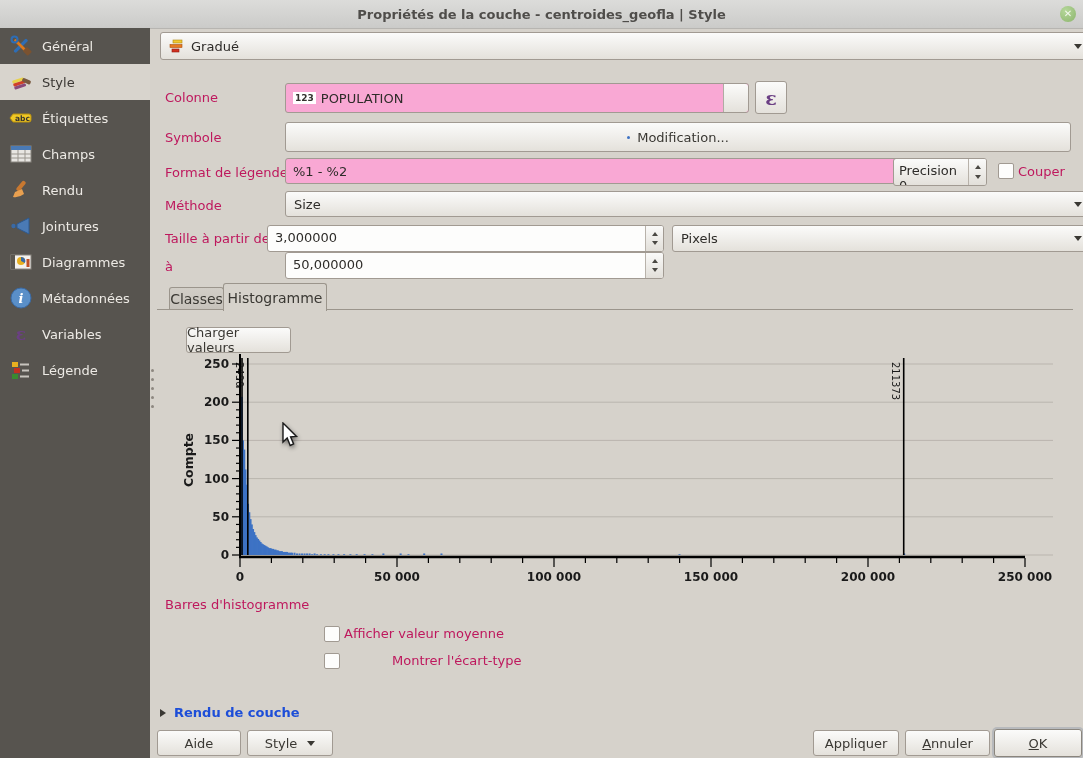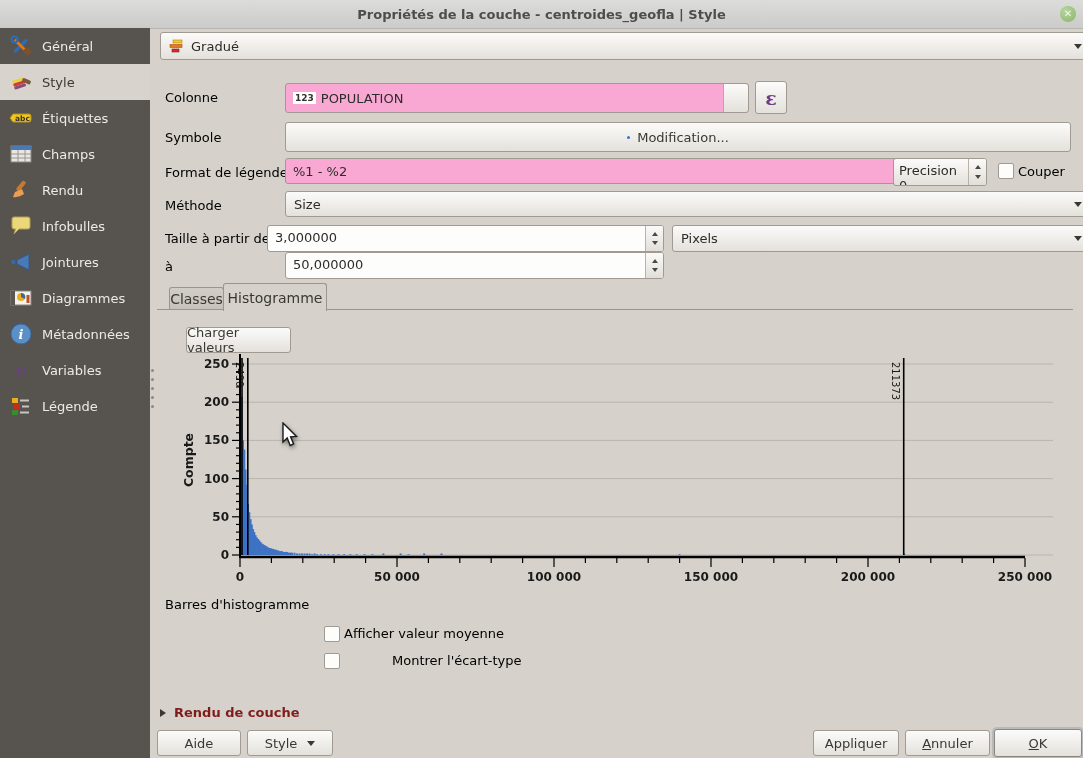--- a/index.html
+++ b/index.html
@@ -15,21 +15,21 @@
   
   .sidebar{position:absolute;left:0;top:28px;width:150px;height:730px;background:#57544f;}
   .side-item{height:36px;display:flex;align-items:center;gap:9px;padding-left:9px;
     color:#edeae5;font-size:13px;cursor:default;text-align:right;}
   .side-item.active{background:#d8d4cd;color:#3b3834;}
   .side-item .ic{width:24px;height:24px;flex:0 0 24px;}
   .splitter{position:absolute;left:150px;top:363px;width:5px;height:42px;}
   .splitter i{display:block;width:3px;height:3px;border-radius:50%;background:#8d8880;margin:6px auto 0;}
   
   .main{position:absolute;left:150px;top:28px;width:933px;height:730px;}
-  .lbl{position:absolute;font-size:13px;color:#000000;white-space:nowrap;}
+  .lbl{position:absolute;font-size:13px;color:#be185d;white-space:nowrap;}
   .field{background:#f9a8d4;border:1px solid #a19a92;border-radius:3px;font-size:13px;color:#2e2c29;}
   .btn{background:linear-gradient(#fbfbfa,#e4e1db);border:1px solid #a19a92;border-radius:3px;
     font-size:13px;color:#3a3833;display:flex;align-items:center;justify-content:center;cursor:default;}
   .combo{position:absolute;background:linear-gradient(#fbfbfa,#e4e1db);border:1px solid #a19a92;border-radius:3px;
     display:flex;align-items:center;font-size:13px;color:#2e2c29;padding:0 8px;}
   .combo .arrow-dn{margin-left:auto;width:0;height:0;border-left:4px solid transparent;border-right:4px solid transparent;border-top:5px solid #3a3833;}
   .spinbox{position:absolute;display:flex;background:#fdfdfc;border:1px solid #a19a92;border-radius:3px;overflow:hidden;}
   .spinbox .val{flex:1;padding:4px 7px;font-size:13px;color:#2e2c29;}
   .arrows{width:17px;border-left:1px solid #b8b2aa;background:linear-gradient(#fafaf9,#e2dfd9);
     display:flex;flex-direction:column;align-items:center;justify-content:space-evenly;}
@@ -38,21 +38,21 @@
   .checkbox{position:absolute;width:14px;height:14px;background:#fdfdfc;border:1px solid #a19a92;border-radius:2px;}
   
   .tab{position:absolute;border:1px solid #9b958c;border-bottom:none;border-radius:3px 3px 0 0;
     font-size:14px;color:#3a3833;display:flex;align-items:center;justify-content:center;}
   .tab.inactive{background:linear-gradient(#d2cec7,#c6c2bb);}
   .tab.active{background:#d6d2cb;z-index:2;}
   .tab-rule{position:absolute;height:1px;background:#9b958c;}
   
   .mnemonic::first-letter{text-decoration:underline;}
   .btn.focused{border:1px solid #8a857d;box-shadow:0 0 0 2px rgba(125,140,160,0.35);}
-  .collapse-hdr{position:absolute;display:flex;align-items:center;gap:8px;font-size:13px;font-weight:bold;color:#7f1d1d;}
+  .collapse-hdr{position:absolute;display:flex;align-items:center;gap:8px;font-size:13px;font-weight:bold;color:#1d4ed8;}
   .collapse-hdr .tri-right{width:0;height:0;border-top:4.5px solid transparent;border-bottom:4.5px solid transparent;border-left:6px solid #3a3833;}
   .type-badge{font-size:9px;font-weight:bold;color:#35332f;background:#ffffff;padding:1px 2px;margin-right:5px;letter-spacing:0;}
   .sym-dot{width:3px;height:3px;border-radius:50%;background:#3d72c4;margin-right:7px;}
   .cursor-overlay{position:absolute;z-index:50;filter:drop-shadow(1.5px 2px 2px rgba(0,0,0,0.45));}
 </style>
 </head>
 <body>
 
 <div class="window">
 
@@ -97,26 +97,20 @@
           <line x1="16" y1="8" x2="16" y2="20" stroke="#9a968f"></line>
         </svg>
       <span>Champs</span>
     </div>
     <div class="side-item">
       <svg class="ic" viewBox="0 0 24 24">
           <rect x="10" y="2" width="4" height="12" rx="1.6" transform="rotate(40 12 8)" fill="#c87830"></rect>
           <path d="M6 14 L13 11 L15 16 Q10 20 4 19 Z" fill="#e8a050"></path>
         </svg>
       <span>Rendu</span>
-    </div>
-    <div class="side-item">
-      <svg class="ic" viewBox="0 0 24 24">
-          <path d="M3 5 Q3 3 5 3 L19 3 Q21 3 21 5 L21 13 Q21 15 19 15 L10 15 L5 20 L6.5 15 L5 15 Q3 15 3 13 Z" fill="#ecd878" stroke="#b0a050" stroke-width="1"></path>
-        </svg>
-      <span>Infobulles</span>
     </div>
     <div class="side-item">
       <svg class="ic" viewBox="0 0 24 24">
           <path d="M20 4 L8 10 L8 14 L20 20 Z" fill="#4a7ab5" stroke="#2e5a90"></path>
           <circle cx="4.5" cy="12" r="2.2" fill="#3a6aa5"></circle>
           <line x1="6" y1="12" x2="8" y2="12" stroke="#2e5a90" stroke-width="1.6"></line>
         </svg>
       <span>Jointures</span>
     </div>
     <div class="side-item">

